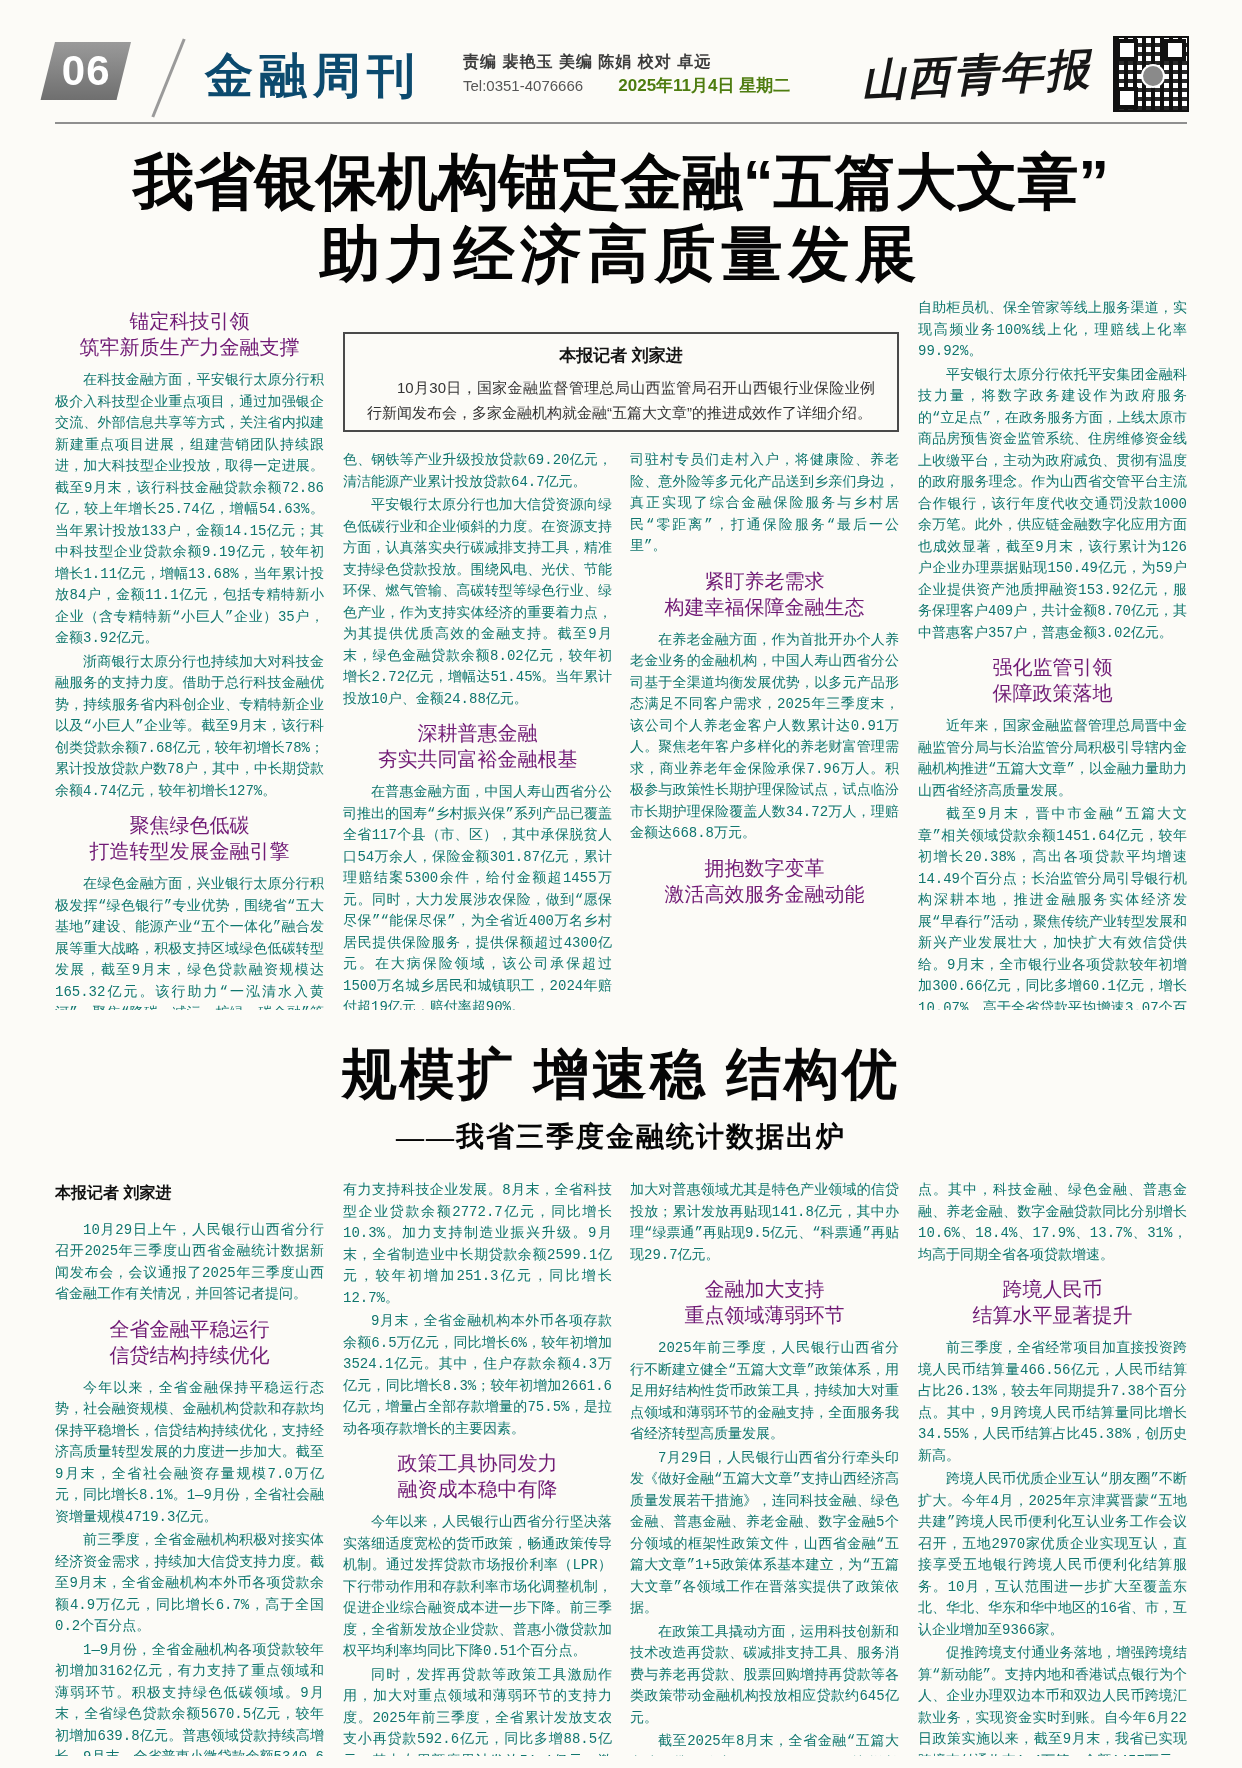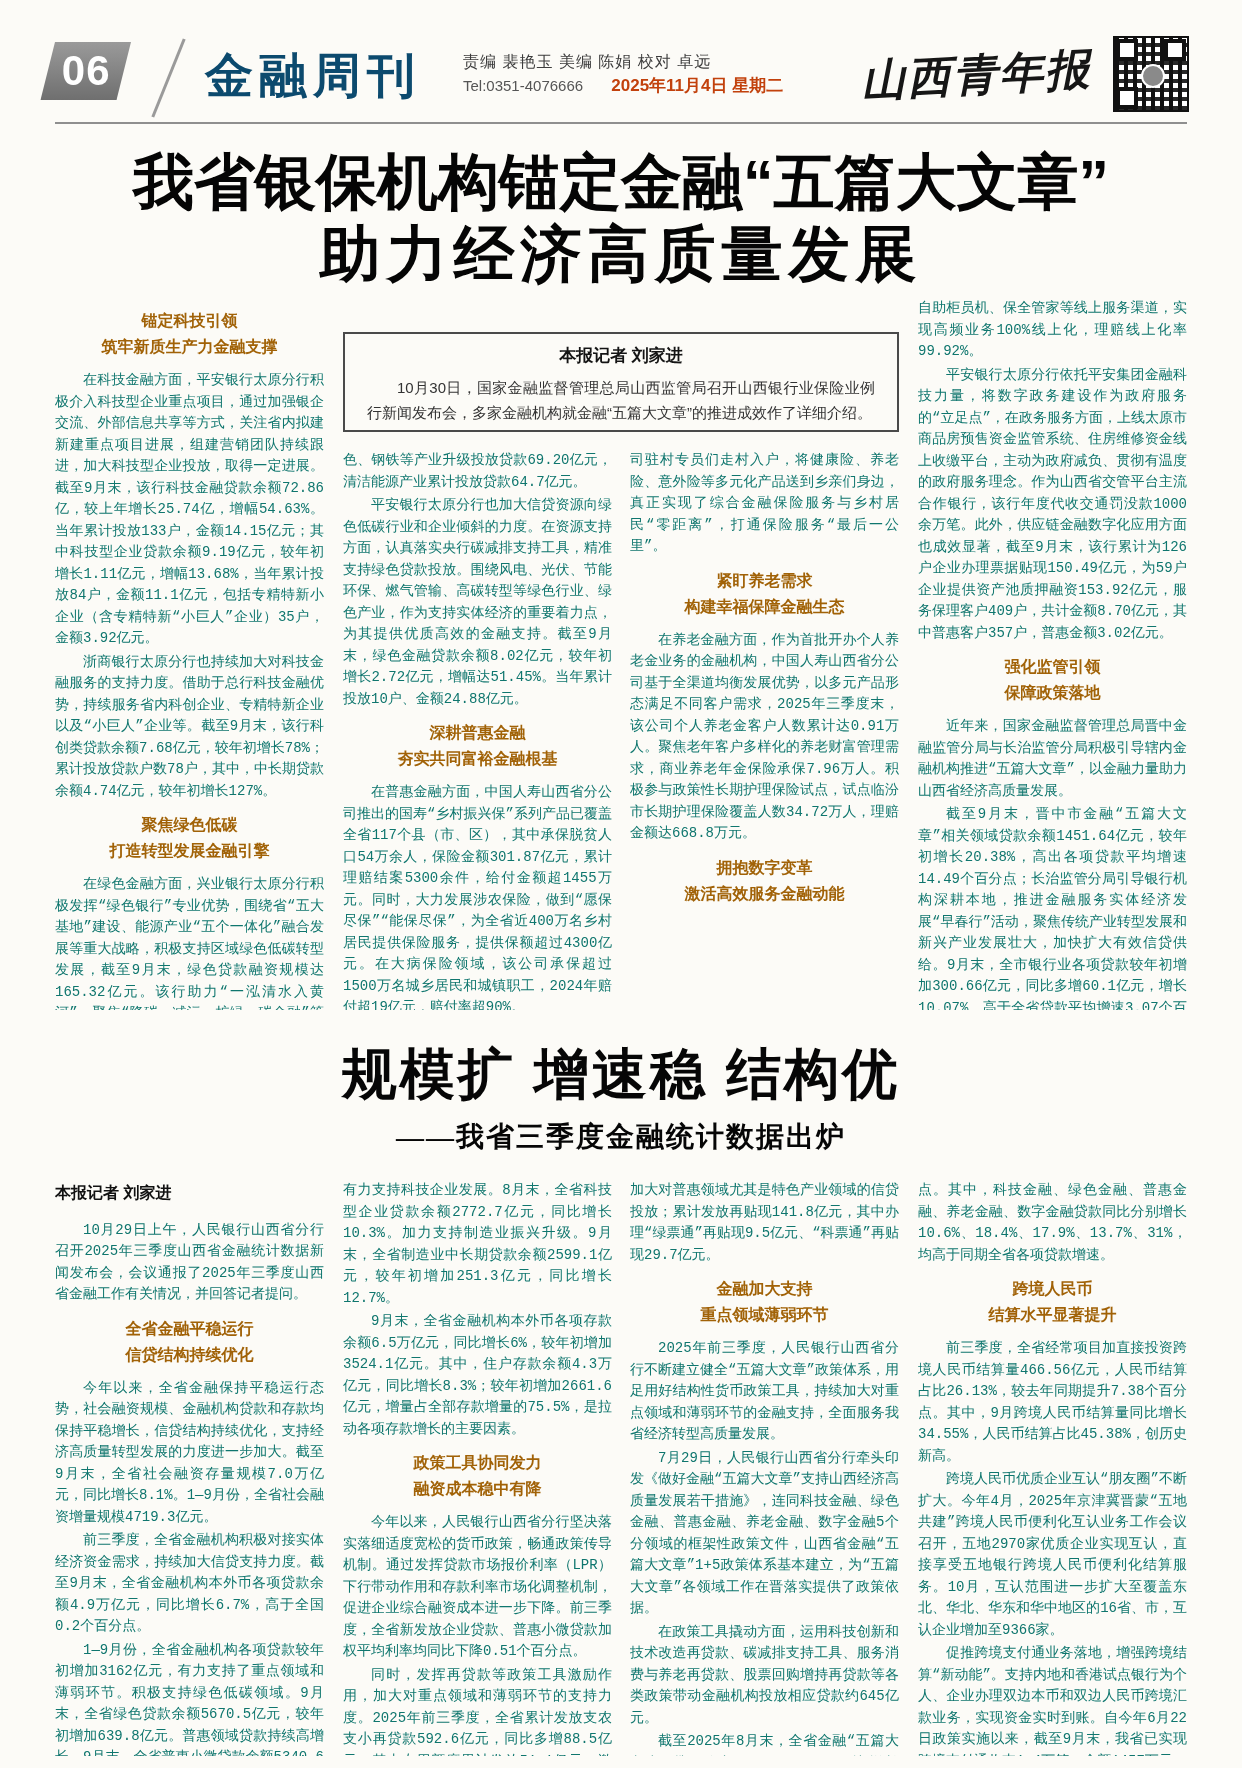--- a/index.html
+++ b/index.html
@@ -23,23 +23,23 @@
   }
   .header-slash{
     position:absolute;left:112px;top:0px;width:3px;height:84px;
     background:#9a9a9a;transform:rotate(22deg);
   }
   .section-title{
     position:absolute;left:150px;top:8px;
     font-size:48px;font-weight:bold;color:#0c4a6e;letter-spacing:6px;
   }
   .credits{position:absolute;left:408px;top:14px;line-height:24px;}
-  .credits .line1{font-size:16px;color:#3c3c3c;font-weight:normal;letter-spacing:1px;}
+  .credits .line1{font-size:16px;color:#3c3c3c;font-weight:bold;letter-spacing:1px;}
   .credits .line2{font-size:15px;color:#555;}
-  .credits .date{font-size:17px;color:#c2410c;font-weight:bold;margin-left:24px;}
+  .credits .date{font-size:17px;color:#4d7c0f;font-weight:bold;margin-left:31px;}
   .masthead{
     position:absolute;right:96px;top:10px;
     font-family:"Liberation Serif","DejaVu Serif",serif;
     font-style:italic;font-weight:bold;font-size:44px;color:#161616;
     transform:rotate(-3deg);letter-spacing:2px;
   }
   .qr{
     position:absolute;right:0;top:2px;width:72px;height:72px;background:#fff;
     background-image:
       repeating-linear-gradient(0deg,rgba(17,17,17,.9) 0 4px,transparent 4px 9px),
@@ -94,21 +94,21 @@
   .a2-body{position:absolute;left:55px;top:1180px;width:1132px;height:576px;}
   .a2-body .c1{left:0;}
   .a2-body .c2{left:288px;}
   .a2-body .c3{left:575px;}
   .a2-body .c4{left:863px;}
 
   
   .para{text-indent:2em;margin:0 0 2px 0;color:#0f766e;font-family:Liberation Mono, monospace;}
   .para-cont{text-indent:0;}
   .subhead{
-    font-weight:bold;font-size:16px;line-height:26px;color:#a16207;
+    font-weight:normal;font-size:20px;line-height:26px;color:#701a75;
     text-align:center;white-space:pre-line;margin:10px 0 10px 0;text-indent:0;
   }
   .col-byline{font-weight:bold;font-size:16px;color:#111;margin:2px 0 16px 0;}
 </style>
 </head>
 <body>
 
 <div class="page">
 
   <div class="header">

